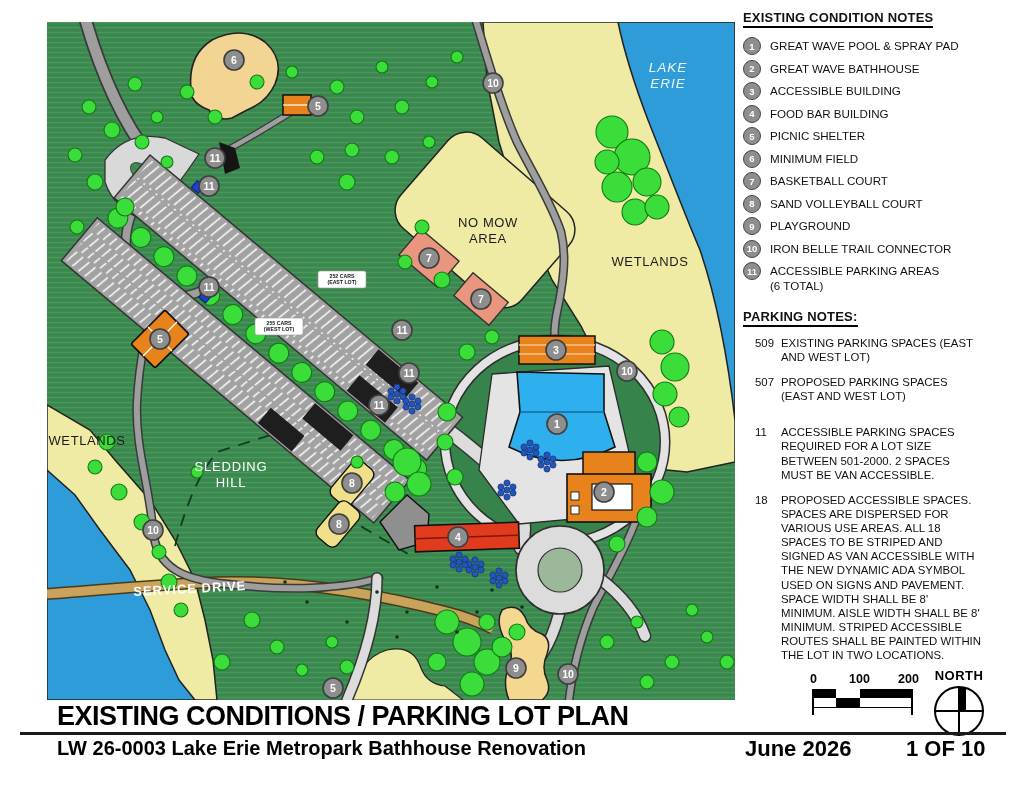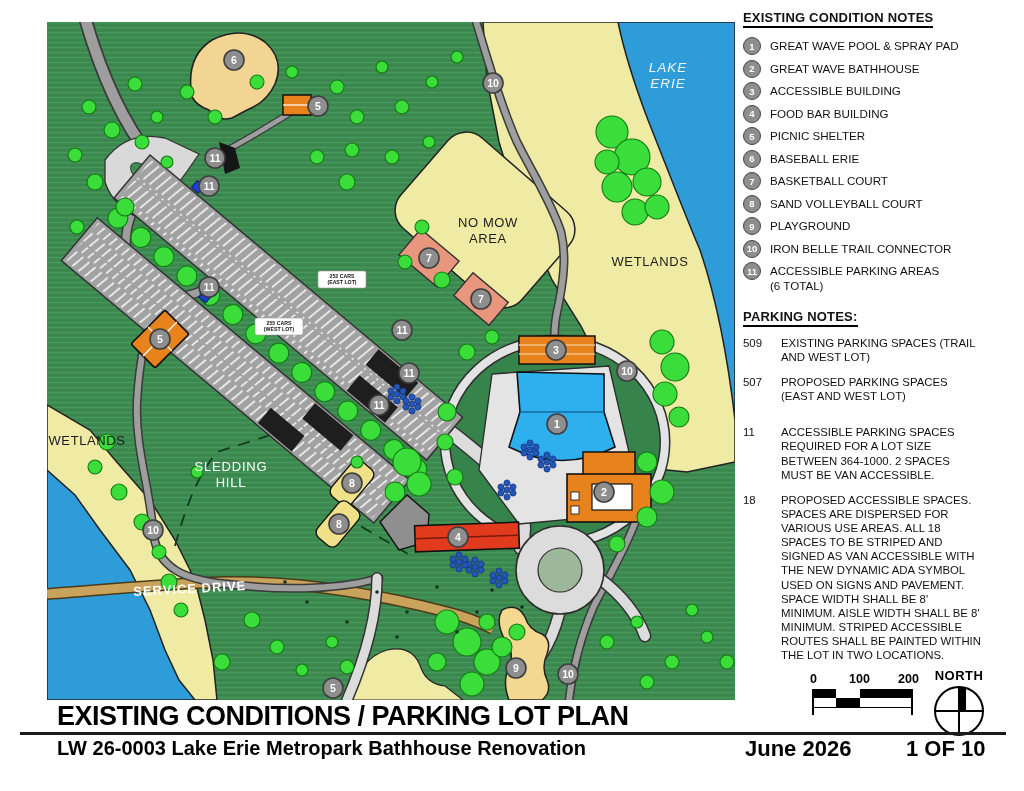--- a/index.html
+++ b/index.html
@@ -19,21 +19,21 @@
   
   #panel{position:absolute;left:743px;top:8px;width:272px;color:#111;}
   .panel-h{font-size:13px;font-weight:bold;letter-spacing:.2px;border-bottom:2px solid #000;display:inline-block;padding-bottom:1px;margin:0 0 9px 0;}
   .note-row{display:flex;gap:9px;align-items:flex-start;margin-bottom:4.5px;}
   .note-badge{flex:none;width:16px;height:16px;border-radius:50%;background:#8e8e8e;border:1.5px solid #454545;color:#fff;
     font-size:9.5px;font-weight:bold;display:flex;align-items:center;justify-content:center;}
   .note-text{font-size:11.6px;line-height:1.28;padding-top:2px;max-width:236px;}
   #parking-notes{margin-top:13px;}
   .pn-row{display:grid;grid-template-columns:38px 200px;font-size:11.4px;line-height:1.24;margin-bottom:11px;}
   .pn-row.gap{margin-top:22px;}
-  .pn-num{font-weight:normal;}
+  .pn-num{font-weight:normal;margin-left:12px;}
 
   
   #scalebar{position:absolute;left:812px;top:672px;width:104px;height:48px;}
   .sb-labels{position:relative;height:15px;font-size:12.5px;font-weight:bold;}
   .sb-labels span{position:absolute;top:0;}
   .sb-labels span:nth-child(1){left:-2px;}
   .sb-labels span:nth-child(2){left:37px;}
   .sb-labels span:nth-child(3){left:86px;}
   .sb-bar{position:relative;width:100px;height:18px;margin-top:2px;}
   .sb-seg{position:absolute;background:#000;}
@@ -514,21 +514,21 @@
         <div class="note-row">
           <div class="note-badge">4</div>
           <div class="note-text">FOOD BAR BUILDING</div>
         </div>
         <div class="note-row">
           <div class="note-badge">5</div>
           <div class="note-text">PICNIC SHELTER</div>
         </div>
         <div class="note-row">
           <div class="note-badge">6</div>
-          <div class="note-text">BASEBALL ERIE</div>
+          <div class="note-text">MINIMUM FIELD</div>
         </div>
         <div class="note-row">
           <div class="note-badge">7</div>
           <div class="note-text">BASKETBALL COURT</div>
         </div>
         <div class="note-row">
           <div class="note-badge">8</div>
           <div class="note-text">SAND VOLLEYBALL COURT</div>
         </div>
         <div class="note-row">
@@ -542,29 +542,29 @@
         <div class="note-row">
           <div class="note-badge">11</div>
           <div class="note-text">ACCESSIBLE PARKING AREAS<div>(6 TOTAL)</div></div>
         </div>
       </div>
     <div id="parking-notes">
       <div class="panel-h">PARKING NOTES:</div>
       <div id="pn-list">
           <div class="pn-row">
             <div class="pn-num">509</div>
-            <div>EXISTING PARKING SPACES (TRAIL AND WEST LOT)</div>
+            <div>EXISTING PARKING SPACES (EAST AND WEST LOT)</div>
           </div>
           <div class="pn-row">
             <div class="pn-num">507</div>
             <div>PROPOSED PARKING SPACES (EAST AND WEST LOT)</div>
           </div>
           <div class="pn-row gap">
             <div class="pn-num">11</div>
-            <div>ACCESSIBLE PARKING SPACES REQUIRED FOR A LOT SIZE BETWEEN 364-1000.  2 SPACES MUST BE VAN ACCESSIBLE.</div>
+            <div>ACCESSIBLE PARKING SPACES REQUIRED FOR A LOT SIZE BETWEEN 501-2000.  2 SPACES MUST BE VAN ACCESSIBLE.</div>
           </div>
           <div class="pn-row">
             <div class="pn-num">18</div>
             <div>PROPOSED ACCESSIBLE SPACES.  SPACES ARE DISPERSED FOR VARIOUS USE AREAS.  ALL 18 SPACES TO BE STRIPED AND SIGNED AS VAN ACCESSIBLE WITH THE NEW DYNAMIC ADA SYMBOL USED ON SIGNS AND PAVEMENT.  SPACE WIDTH SHALL BE 8' MINIMUM.  AISLE WIDTH SHALL BE 8' MINIMUM.  STRIPED ACCESSIBLE ROUTES SHALL BE PAINTED WITHIN THE LOT IN TWO LOCATIONS.</div>
           </div>
         </div>
     </div>
   </div>
 
   <div id="scalebar">

